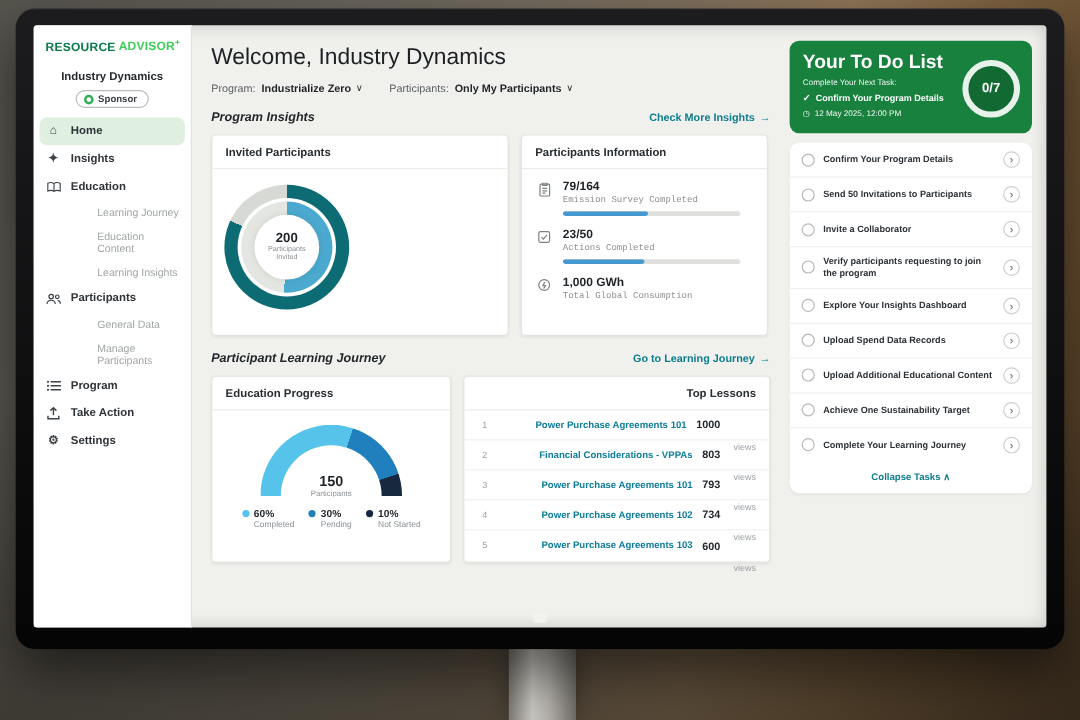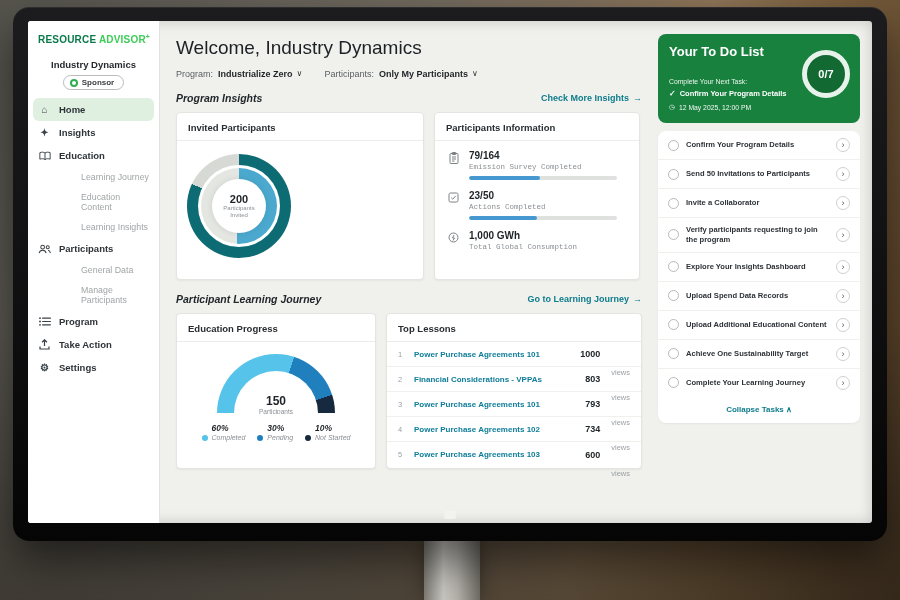--- a/index.html
+++ b/index.html
@@ -88,38 +88,38 @@
   
   .edu-card { width:200px; height:156px; }
   .gauge-wrap { padding:12px 10px 0; display:flex; flex-direction:column; align-items:center; }
   .gauge { width:118px; height:60px; position:relative; overflow:hidden; }
   .gauge-circle { position:absolute; left:0; top:0; width:118px; height:118px; border-radius:50%; }
   .gauge-hole { position:absolute; left:17px; top:17px; width:84px; height:84px; border-radius:50%; background:#fff; }
   .gauge-text { position:absolute; left:0; right:0; bottom:-1px; text-align:center; }
   .gauge-text .val { font-size:12px; font-weight:bold; color:#1e2327; }
   .gauge-text .lab { font-size:6.5px; color:#8b9094; }
   .gauge-legend { display:flex; gap:12px; margin-top:9px; }
-  .gl-item { display:flex; gap:4px; align-items:flex-end;font-style:italic; }
+  .gl-item { display:flex; gap:4px; align-items:flex-start; }
   .gl-dot { width:6px; height:6px; border-radius:50%; margin-top:2px; flex:none; }
   .gl-pct { font-size:8.5px; font-weight:bold; color:#1e2327; }
   .gl-lab { font-size:7px; color:#8b9094; margin-top:1px; }
 
   
-  .lessons-card { flex:1; height:156px; }
+  .lessons-card { flex:1; height:156px;text-align:right; }
   .lesson-row { display:flex; align-items:center; padding:0 11px; height:25px; border-bottom:1px solid #f0f0ec; gap:8px; }
   .lesson-row:last-child { border-bottom:none; }
   .l-idx { font-size:7.5px; color:#9a9fa3; width:8px; flex:none; }
   .l-title { font-size:8px; color:#0e7d99; font-weight:bold; flex:1; cursor:pointer; }
   .l-views { font-size:9px; font-weight:bold; color:#22272b; }
   .l-views-lab { font-size:7.5px; color:#9a9fa3; margin-left:3px;margin-top:37px; }
 
   
   .todo-col { width:218px; min-width:218px; padding:13px 12px 0 4px; display:flex; flex-direction:column; }
   .todo-head { background:#18813e; border-radius:8px; color:#fff; padding:10px 11px 12px; position:relative; }
-  .th-title { font-size:13px; font-weight:bold; margin-bottom:19px; }
+  .th-title { font-size:16px; font-weight:bold; margin-bottom:4px; }
   .th-sub { font-size:6.8px; opacity:.92; width:125px; }
   .th-task { font-size:7.5px; font-weight:bold; margin-top:4px; display:flex; gap:4px; align-items:center; width:130px; }
   .th-check { font-size:8px; }
   .th-due { font-size:6.8px; margin-top:5px; display:flex; gap:4px; align-items:center; opacity:.95; }
   .th-ring { position:absolute; right:10px; top:16px; width:48px; height:48px; border-radius:50%;
     border:5px solid #e7f3ea; background:rgba(0,0,0,.18); display:flex; align-items:center; justify-content:center;
     font-size:11px; font-weight:bold; }
   .todo-card { background:#fff; border-radius:8px; margin-top:8px; box-shadow:0 1px 2px rgba(0,0,0,.05); }
   .task-row { display:flex; align-items:center; gap:7px; padding:7px 10px; border-bottom:1px solid #f0f0ed; cursor:pointer; }
   .task-check { width:11px; height:11px; border:1px solid #b6bab8; border-radius:50%; flex:none; }

